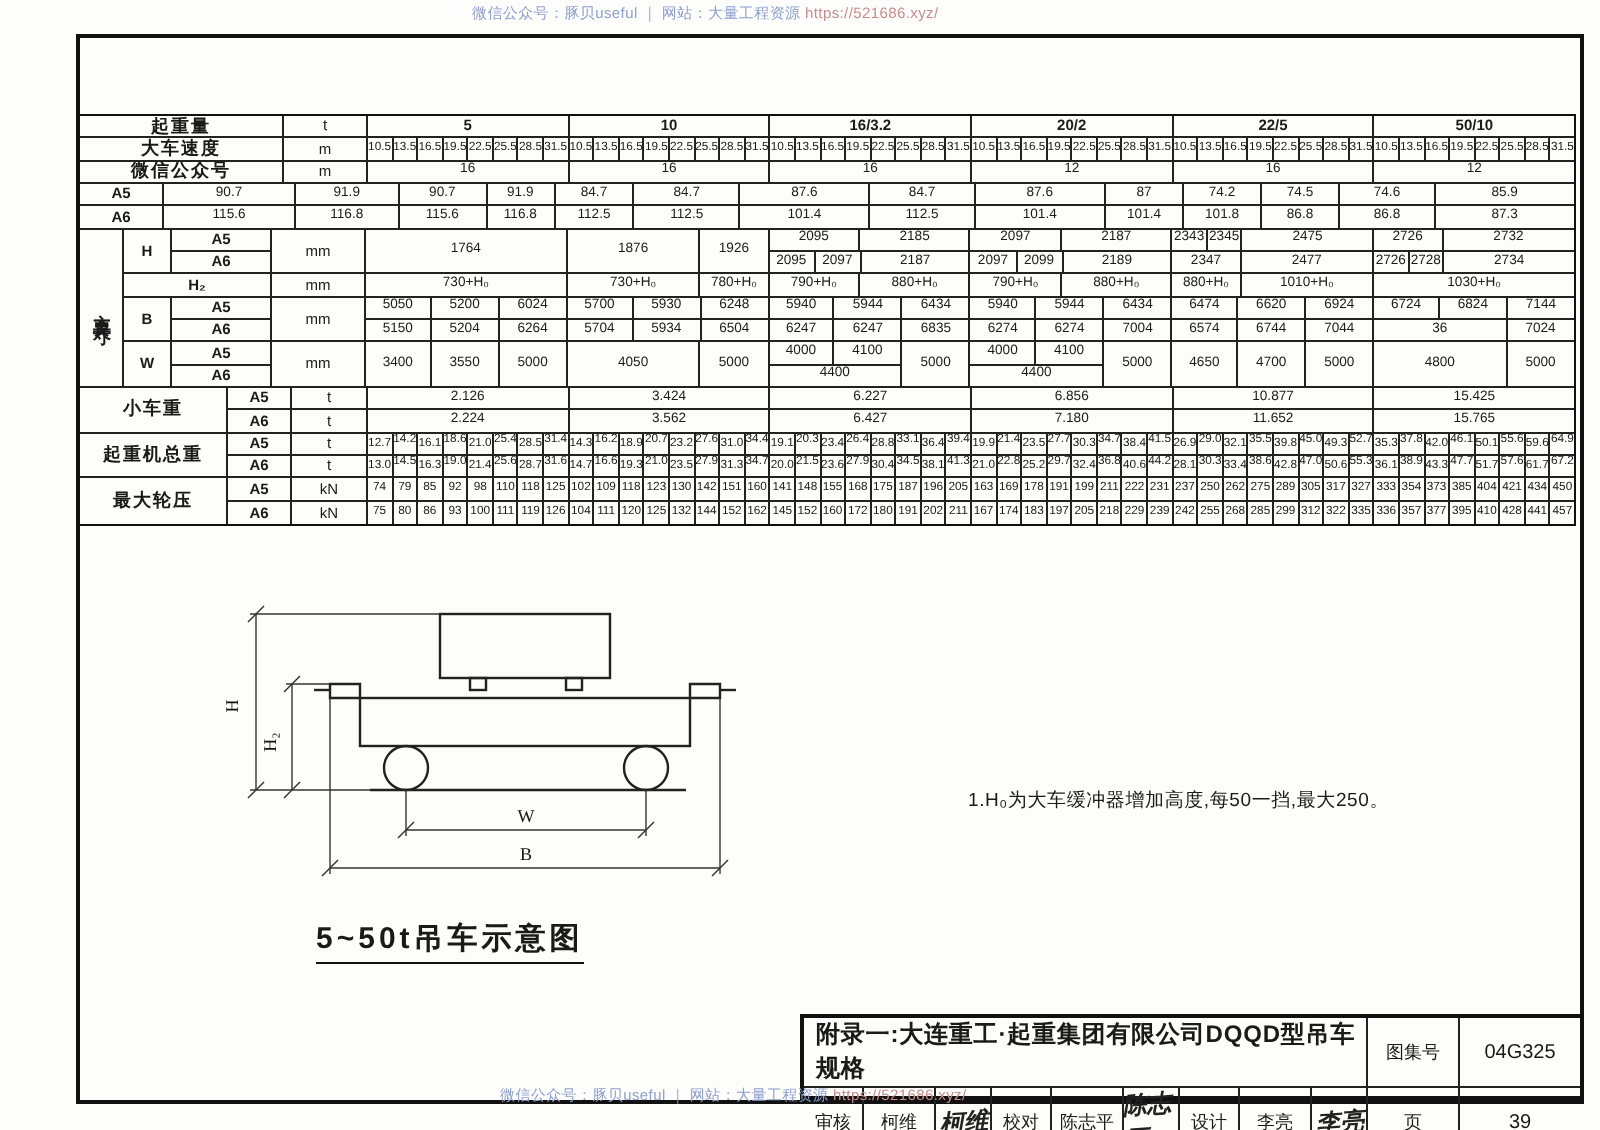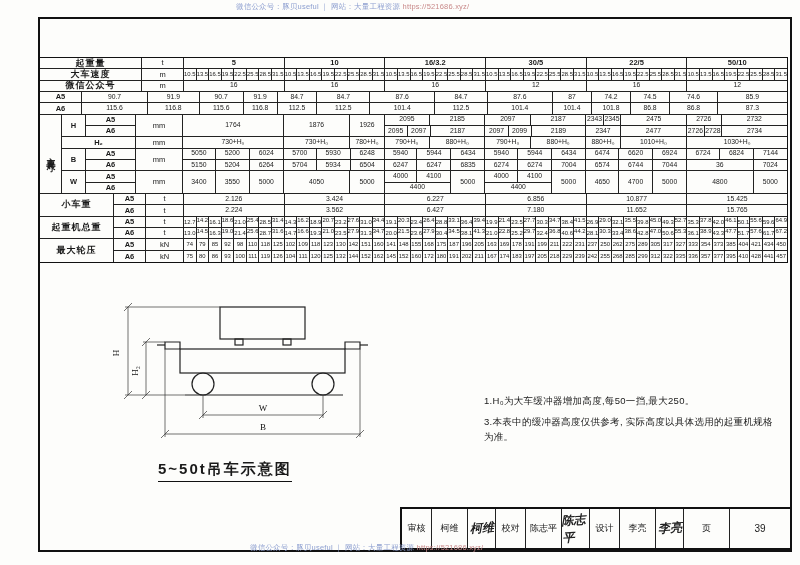--- a/index.html
+++ b/index.html
@@ -73,21 +73,21 @@
         <div style="flex: 1 1 0px; display: flex; border-right: 1px solid rgb(34, 34, 34);">
           <div class="c sub" style="flex: 1 1 0px; border-right: none;">5</div>
         </div>
         <div style="flex: 1 1 0px; display: flex; border-right: 1px solid rgb(34, 34, 34);">
           <div class="c sub" style="flex: 1 1 0px; border-right: none;">10</div>
         </div>
         <div style="flex: 1 1 0px; display: flex; border-right: 1px solid rgb(34, 34, 34);">
           <div class="c sub" style="flex: 1 1 0px; border-right: none;">16/3.2</div>
         </div>
         <div style="flex: 1 1 0px; display: flex; border-right: 1px solid rgb(34, 34, 34);">
-          <div class="c sub" style="flex: 1 1 0px; border-right: none;">30/5</div>
+          <div class="c sub" style="flex: 1 1 0px; border-right: none;">20/2</div>
         </div>
         <div style="flex: 1 1 0px; display: flex; border-right: 1px solid rgb(34, 34, 34);">
           <div class="c sub" style="flex: 1 1 0px; border-right: none;">22/5</div>
         </div>
         <div style="flex: 1 1 0px; display: flex; border-right: none;">
           <div class="c sub" style="flex: 1 1 0px; border-right: none;">50/10</div>
         </div>
       </div>
       <div class="band" style="height: 11.33px;">
         <div class="c lab" style="flex: 0 0 102px;">大车速度</div>
@@ -841,25 +841,29 @@
       <line class="thin" x1="66" y1="151" x2="74" y2="143"></line>
       <line class="thin" x1="261" y1="151" x2="269" y2="143"></line>
       <text class="dimtxt" x="168" y="143" text-anchor="middle">B</text>
     </svg>
   </div>
   <div class="caption">5~50t吊车示意图</div>
 
   <div class="notes">
     <ol>
         <li>1.H₀为大车缓冲器增加高度,每50一挡,最大250。</li>
-        <li>3.本表中的缓冲器高度仅供参考, 实际高度以具体选用的起重机规格为准。</li>
       </ol>
   </div>
 
   <div class="tblock">
+    <div class="tb-row top">
+      <div class="tb-cell tb-title">附录一:大连重工·起重集团有限公司DQQD型吊车规格</div>
+      <div class="tb-cell tb-small" style="width:46px;">图集号</div>
+      <div class="tb-cell end" style="width:60px;font-size:10px;">04G325</div>
+    </div>
     <div class="tb-row">
       <div class="tb-cell" style="flex: 1 1 0%; padding: 0px; display: flex; align-items: stretch; width: 100%;" id="sigcells">
           <div class="tb-cell tb-small" style="flex: 0 0 30px;">审核</div>
           <div class="tb-cell tb-small" style="flex: 0 0 36px;">柯维</div>
           <div class="tb-cell" style="flex: 1 1 0%;">
             <span class="sig">柯维</span>
           </div>
           <div class="tb-cell tb-small" style="flex: 0 0 30px;">校对</div>
           <div class="tb-cell tb-small" style="flex: 0 0 36px;">陈志平</div>
           <div class="tb-cell" style="flex: 1 1 0%;">

